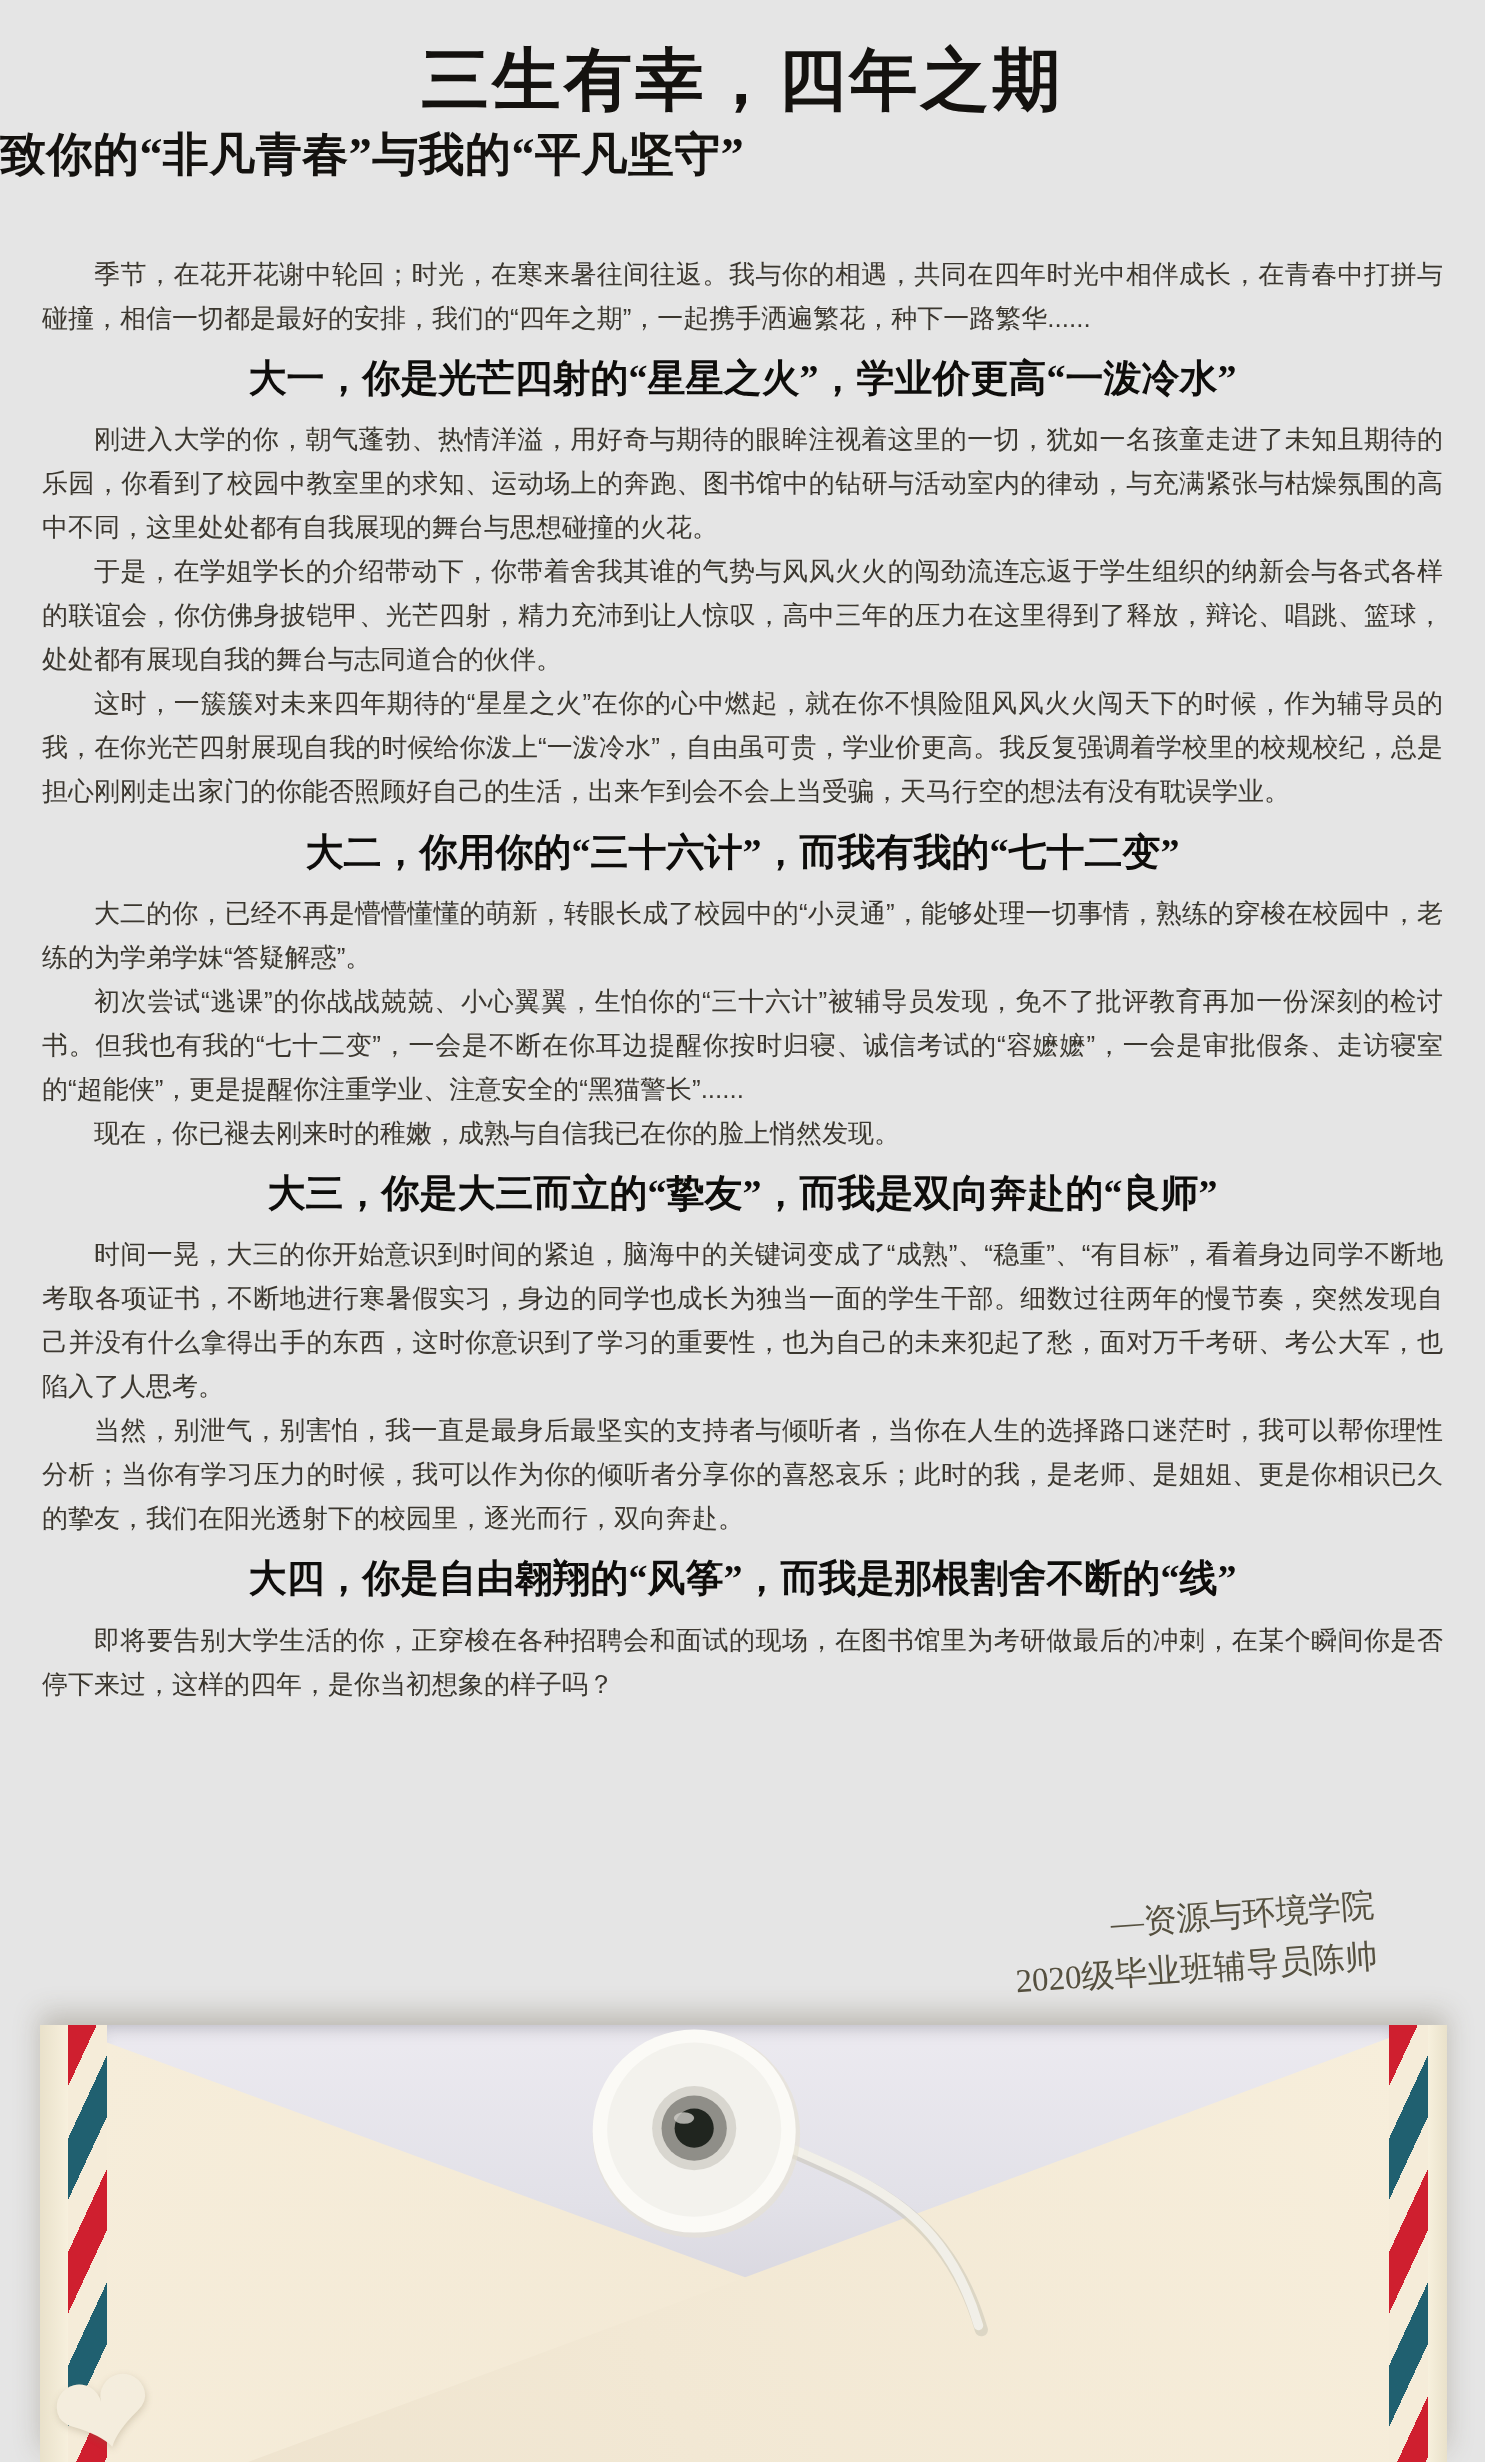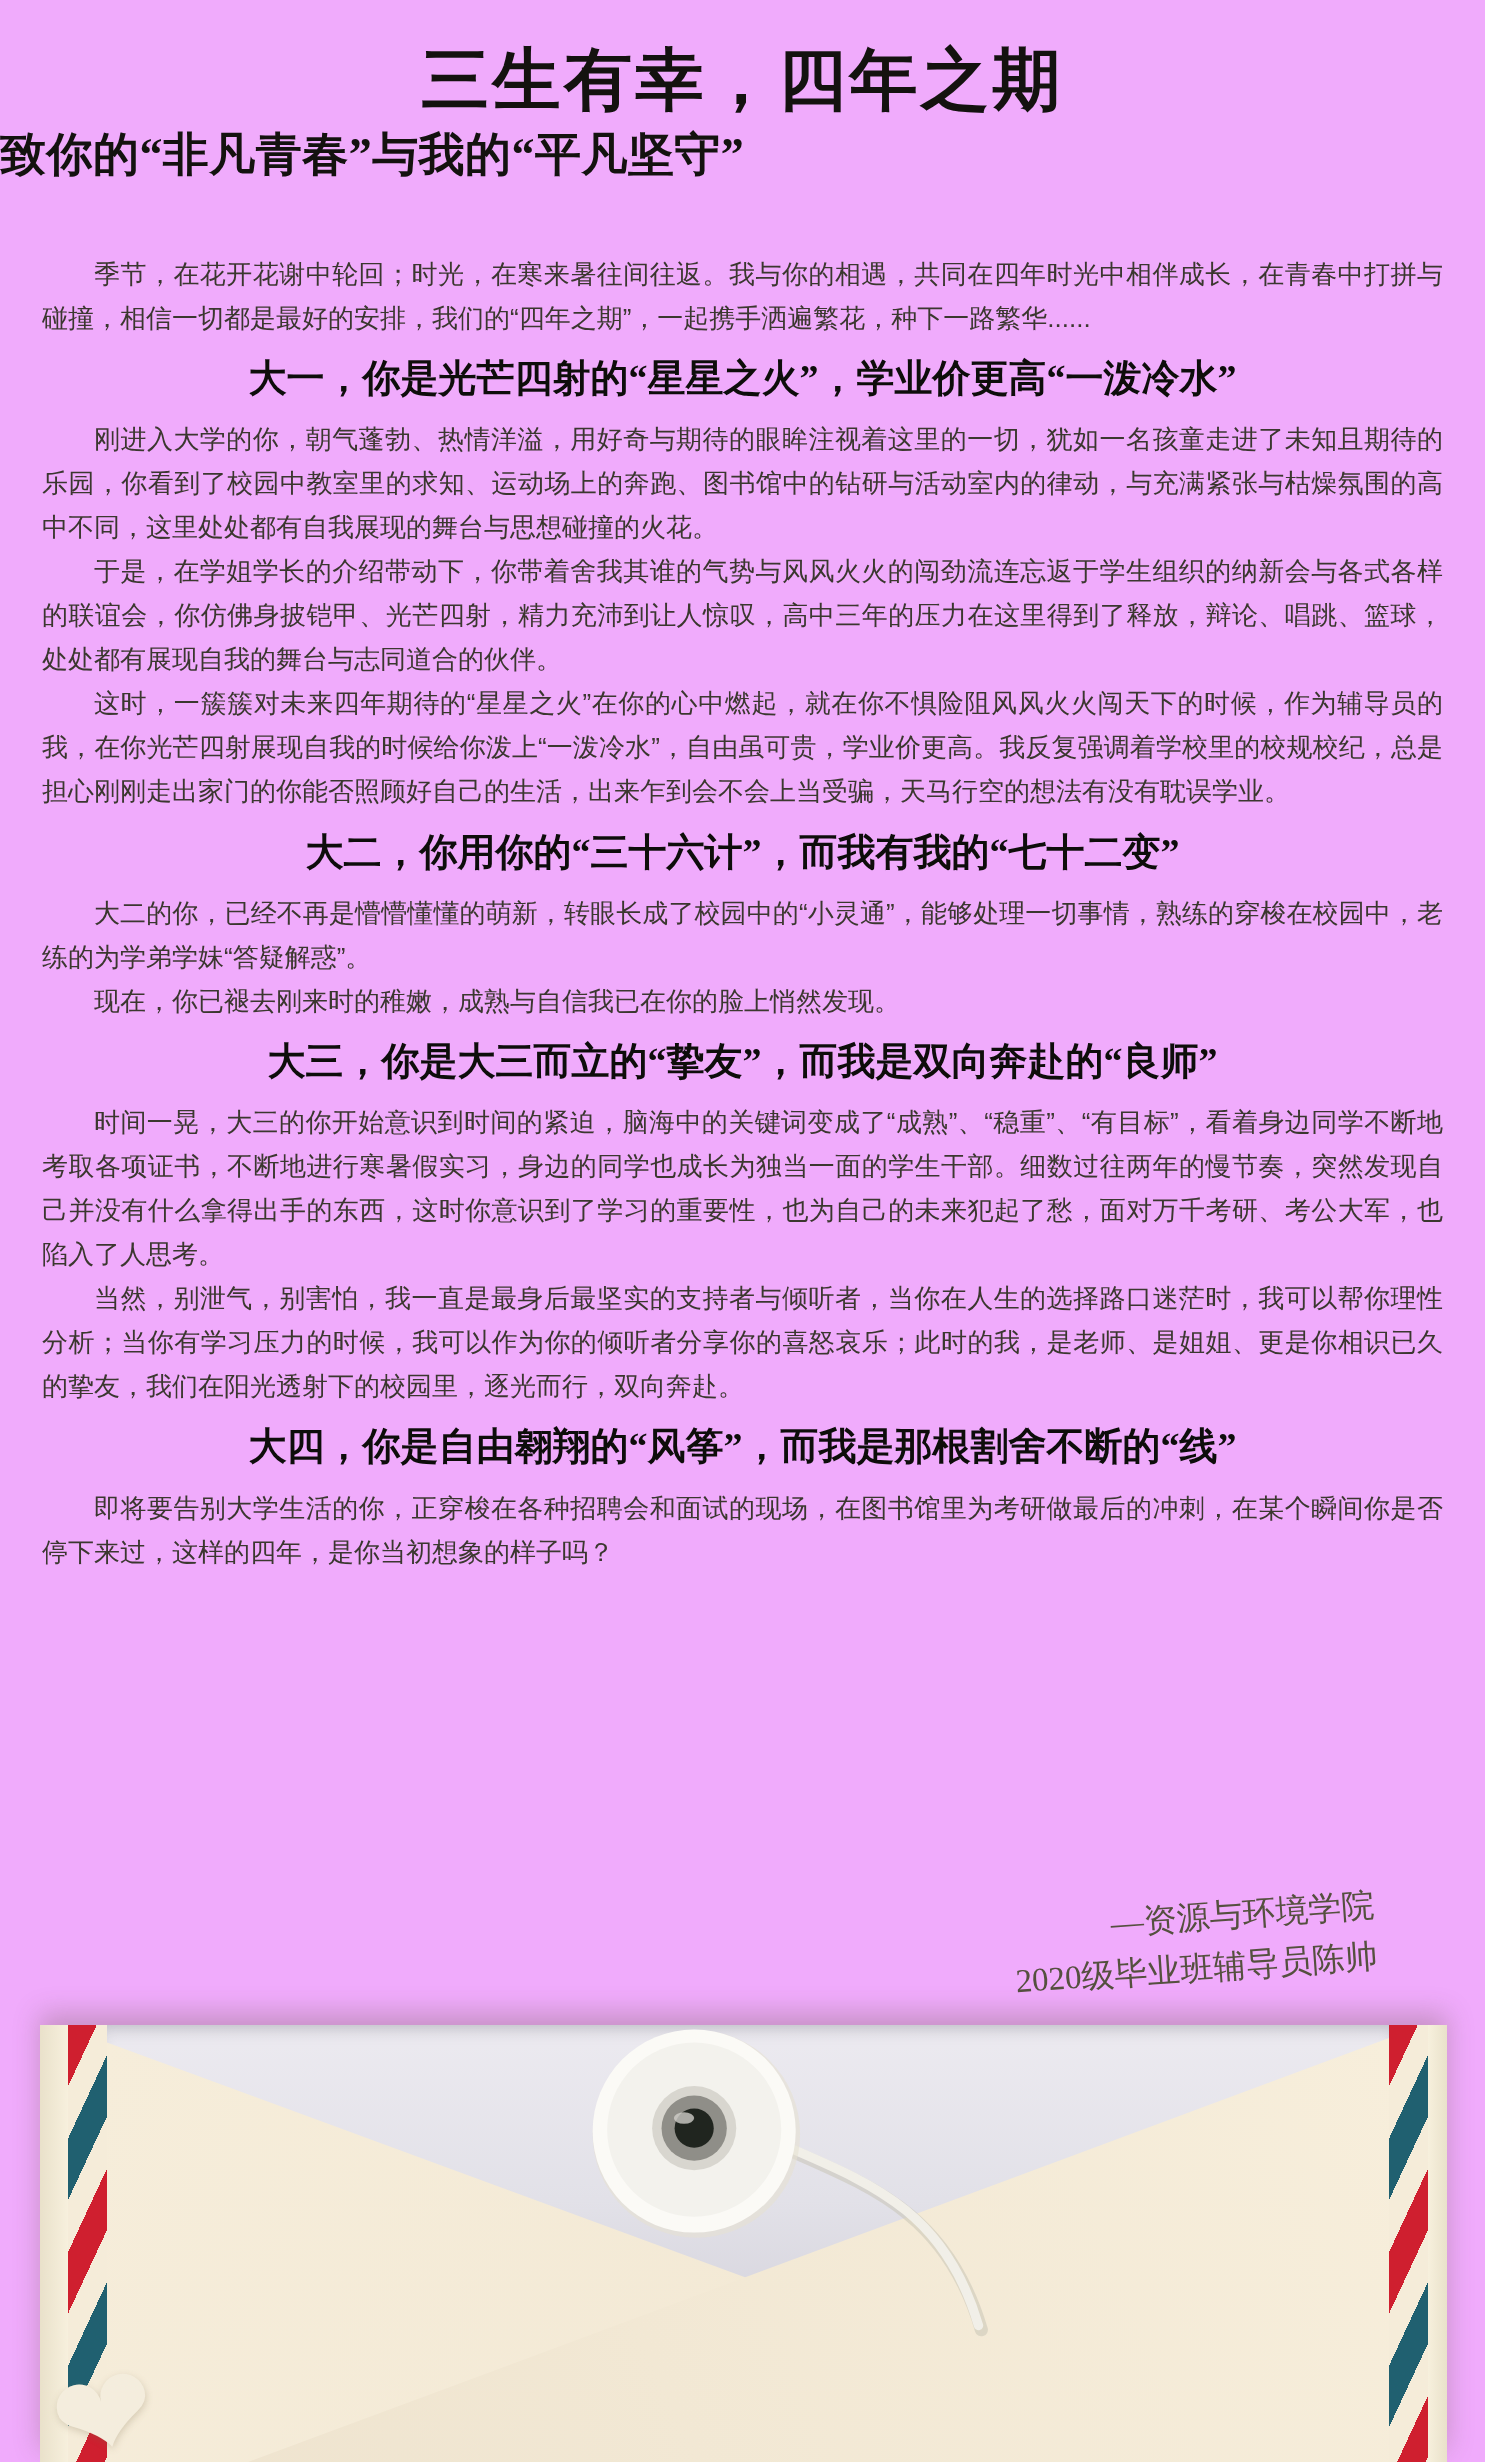--- a/index.html
+++ b/index.html
@@ -1,19 +1,19 @@
 <!DOCTYPE html>
 <html style="font-size:11.6px"><head>
 <meta charset="utf-8">
 <style>
   html,body{margin:0;padding:0;}
   .page{
     position:relative;
     width:1485px;height:2462px;
-    background:#f0abfc;
+    background:#e5e5e5;
     overflow:hidden;
     font-family:"Liberation Sans", sans-serif;
     color:#35312a;
   }
   .title{
     margin:0;padding-top:38px;
     text-align:center;
     font-family:"Liberation Serif", serif;
     font-weight:900;
     font-size:68px;line-height:1.25;
@@ -126,20 +126,21 @@
   <div class="content">
     <p class="para">季节，在花开花谢中轮回；时光，在寒来暑往间往返。我与你的相遇，共同在四年时光中相伴成长，在青春中打拼与碰撞，相信一切都是最好的安排，我们的“四年之期”，一起携手洒遍繁花，种下一路繁华......</p>
 
     <h3 class="heading">大一，你是光芒四射的“星星之火”，学业价更高“一泼冷水”</h3>
     <p class="para">刚进入大学的你，朝气蓬勃、热情洋溢，用好奇与期待的眼眸注视着这里的一切，犹如一名孩童走进了未知且期待的乐园，你看到了校园中教室里的求知、运动场上的奔跑、图书馆中的钻研与活动室内的律动，与充满紧张与枯燥氛围的高中不同，这里处处都有自我展现的舞台与思想碰撞的火花。</p>
     <p class="para">于是，在学姐学长的介绍带动下，你带着舍我其谁的气势与风风火火的闯劲流连忘返于学生组织的纳新会与各式各样的联谊会，你仿佛身披铠甲、光芒四射，精力充沛到让人惊叹，高中三年的压力在这里得到了释放，辩论、唱跳、篮球，处处都有展现自我的舞台与志同道合的伙伴。</p>
     <p class="para">这时，一簇簇对未来四年期待的“星星之火”在你的心中燃起，就在你不惧险阻风风火火闯天下的时候，作为辅导员的我，在你光芒四射展现自我的时候给你泼上“一泼冷水”，自由虽可贵，学业价更高。我反复强调着学校里的校规校纪，总是担心刚刚走出家门的你能否照顾好自己的生活，出来乍到会不会上当受骗，天马行空的想法有没有耽误学业。</p>
 
     <h3 class="heading">大二，你用你的“三十六计”，而我有我的“七十二变”</h3>
     <p class="para">大二的你，已经不再是懵懵懂懂的萌新，转眼长成了校园中的“小灵通”，能够处理一切事情，熟练的穿梭在校园中，老练的为学弟学妹“答疑解惑”。</p>
+    <p class="para">初次尝试“逃课”的你战战兢兢、小心翼翼，生怕你的“三十六计”被辅导员发现，免不了批评教育再加一份深刻的检讨书。但我也有我的“七十二变”，一会是不断在你耳边提醒你按时归寝、诚信考试的“容嬷嬷”，一会是审批假条、走访寝室的“超能侠”，更是提醒你注重学业、注意安全的“黑猫警长”......</p>
     <p class="para">现在，你已褪去刚来时的稚嫩，成熟与自信我已在你的脸上悄然发现。</p>
 
     <h3 class="heading">大三，你是大三而立的“挚友”，而我是双向奔赴的“良师”</h3>
     <p class="para">时间一晃，大三的你开始意识到时间的紧迫，脑海中的关键词变成了“成熟”、“稳重”、“有目标”，看着身边同学不断地考取各项证书，不断地进行寒暑假实习，身边的同学也成长为独当一面的学生干部。细数过往两年的慢节奏，突然发现自己并没有什么拿得出手的东西，这时你意识到了学习的重要性，也为自己的未来犯起了愁，面对万千考研、考公大军，也陷入了人思考。</p>
     <p class="para">当然，别泄气，别害怕，我一直是最身后最坚实的支持者与倾听者，当你在人生的选择路口迷茫时，我可以帮你理性分析；当你有学习压力的时候，我可以作为你的倾听者分享你的喜怒哀乐；此时的我，是老师、是姐姐、更是你相识已久的挚友，我们在阳光透射下的校园里，逐光而行，双向奔赴。</p>
 
     <h3 class="heading">大四，你是自由翱翔的“风筝”，而我是那根割舍不断的“线”</h3>
     <p class="para">即将要告别大学生活的你，正穿梭在各种招聘会和面试的现场，在图书馆里为考研做最后的冲刺，在某个瞬间你是否停下来过，这样的四年，是你当初想象的样子吗？</p>
 
   </div>

